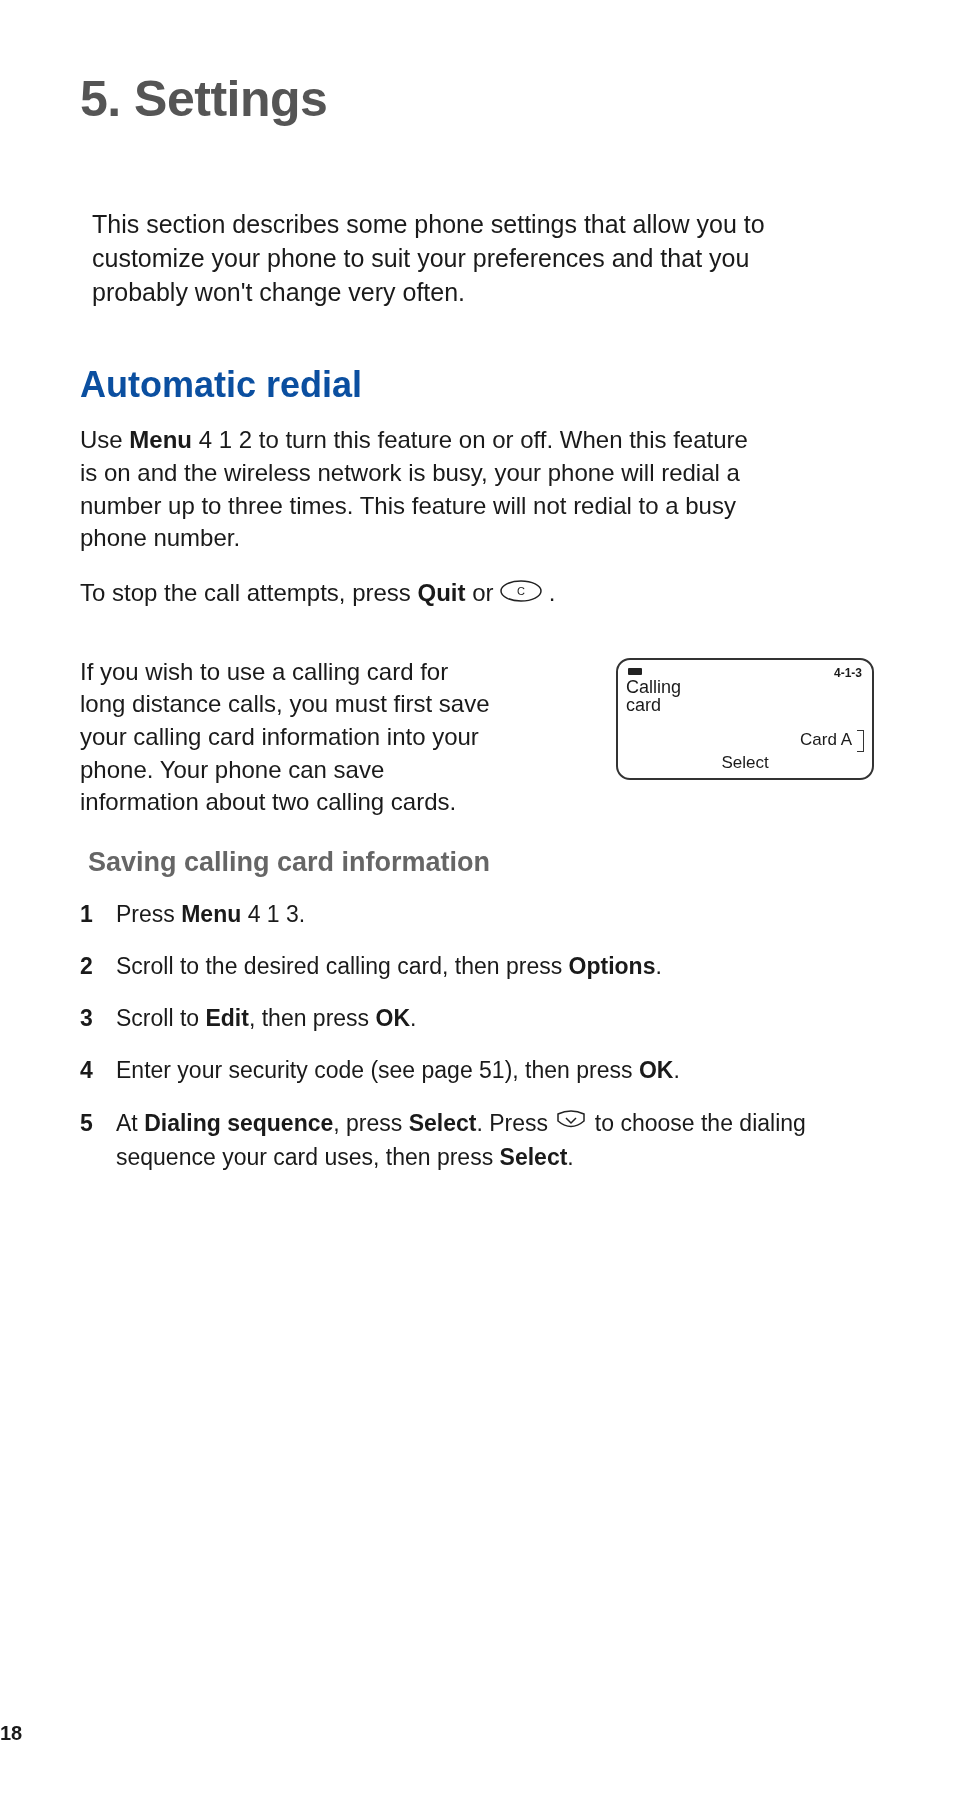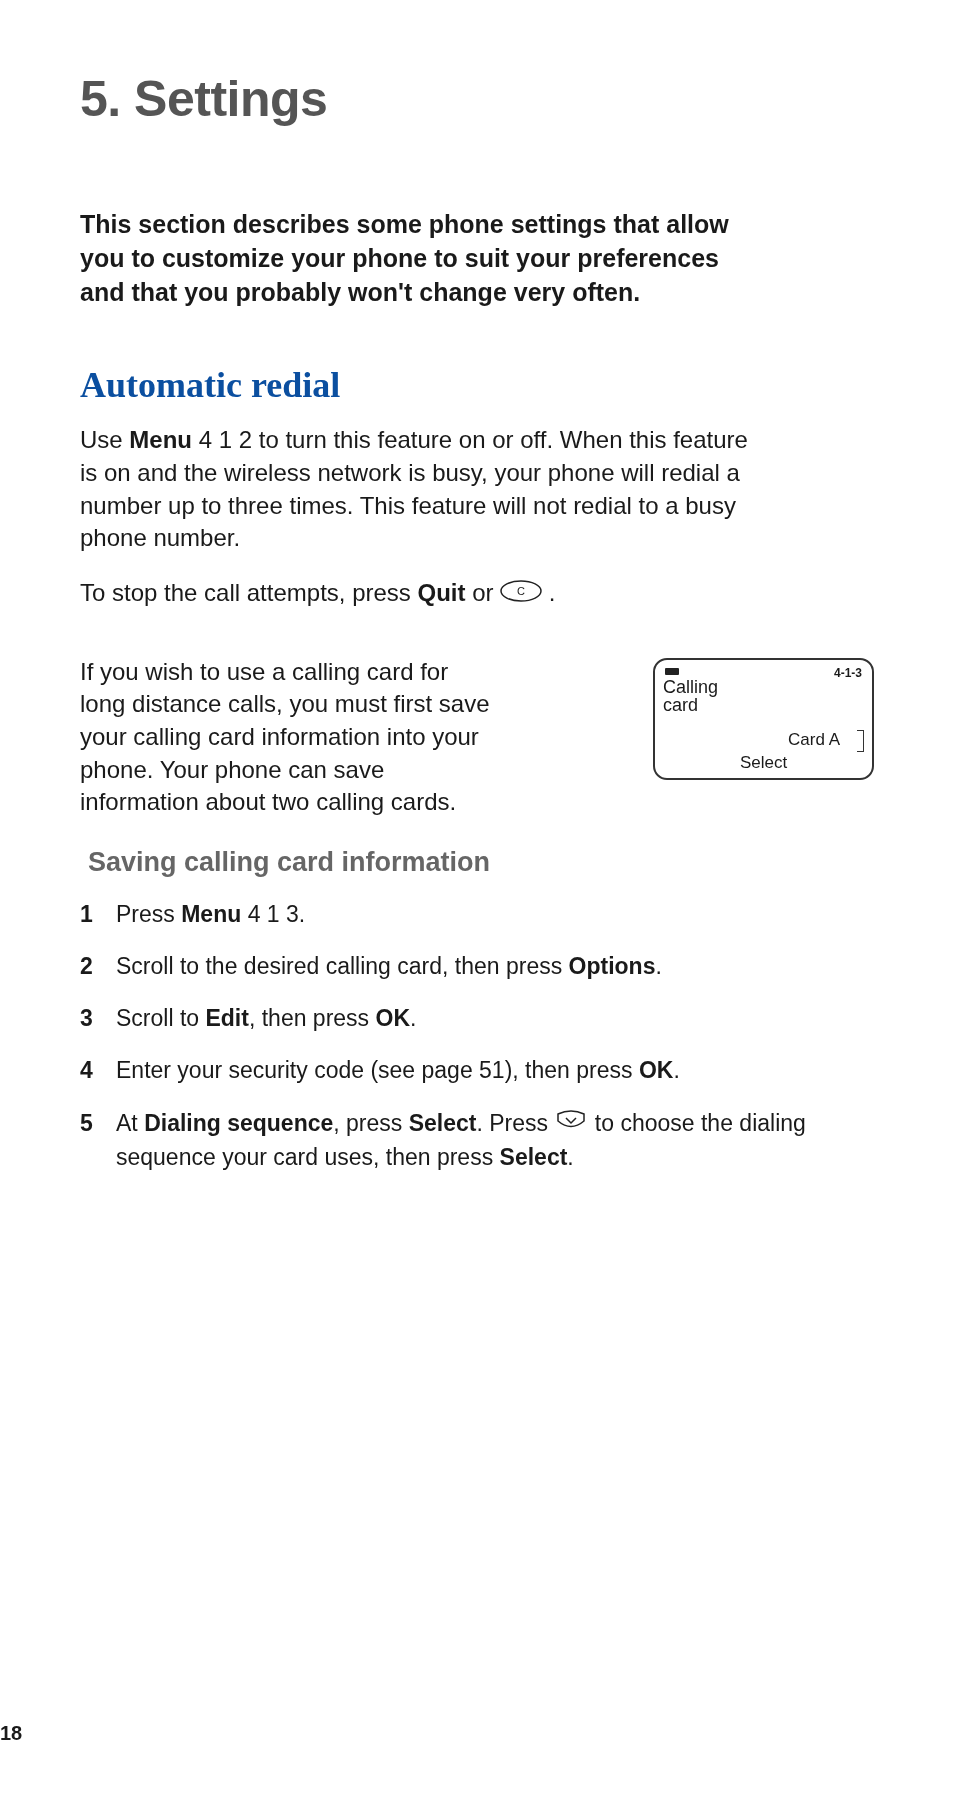--- a/index.html
+++ b/index.html
@@ -21,30 +21,29 @@
     font-size: 50px;
     font-weight: 600;
     color: #555;
     margin: 0 0 80px 0;
     font-family: "Trebuchet MS", Arial, sans-serif;
     letter-spacing: -0.5px;
   }
   .intro {
     font-size: 25px;
     line-height: 1.35;
-    margin: 0 0 55px 0;
+    margin: 0 0 55px 12px;
     max-width: 680px;
-    font-weight: bold;
   }
   .h2 {
     font-size: 36px;
     color: #0b4fa0;
     font-weight: 600;
     margin: 0 0 18px 0;
-    font-family: Liberation Serif, serif;
+    font-family: Liberation Sans, sans-serif;
   }
   .body-text {
     font-size: 24px;
     line-height: 1.36;
     margin: 0 0 22px 0;
     max-width: 680px;
   }
   .bold { font-weight: 700; }
   .key-icon {
     display: inline-block;
@@ -68,21 +67,21 @@
   }
   .ol .num {
     font-weight: 700;
     min-width: 18px;
   }
   .screen-float {
     float: right;
     margin: 2px 0 10px 24px;
   }
   .phone-screen {
-    width: 221px;
+    width: 258px;
     height: 122px;
     border: 2px solid #333;
     border-radius: 14px;
     position: relative;
     font-family: Arial, sans-serif;
     box-sizing: border-box;
   }
   .ps-topright {
     position: absolute;
     top: 6px;
@@ -102,21 +101,21 @@
   .ps-title {
     position: absolute;
     top: 18px;
     left: 8px;
     font-size: 18px;
     line-height: 1.0;
   }
   .ps-cardA {
     position: absolute;
     bottom: 28px;
-    right: 32px;
+    right: 20px;
     font-size: 17px;
   }
   .ps-bracket {
     position: absolute;
     right: 8px;
     bottom: 26px;
     width: 6px;
     height: 20px;
     border-right: 1px solid #333;
     border-top: 1px solid #333;

